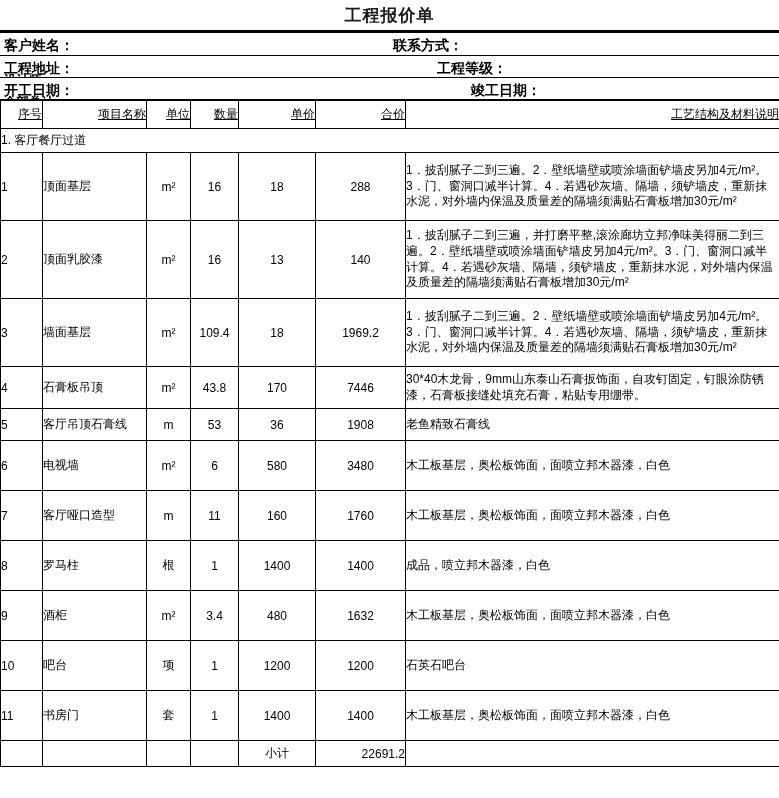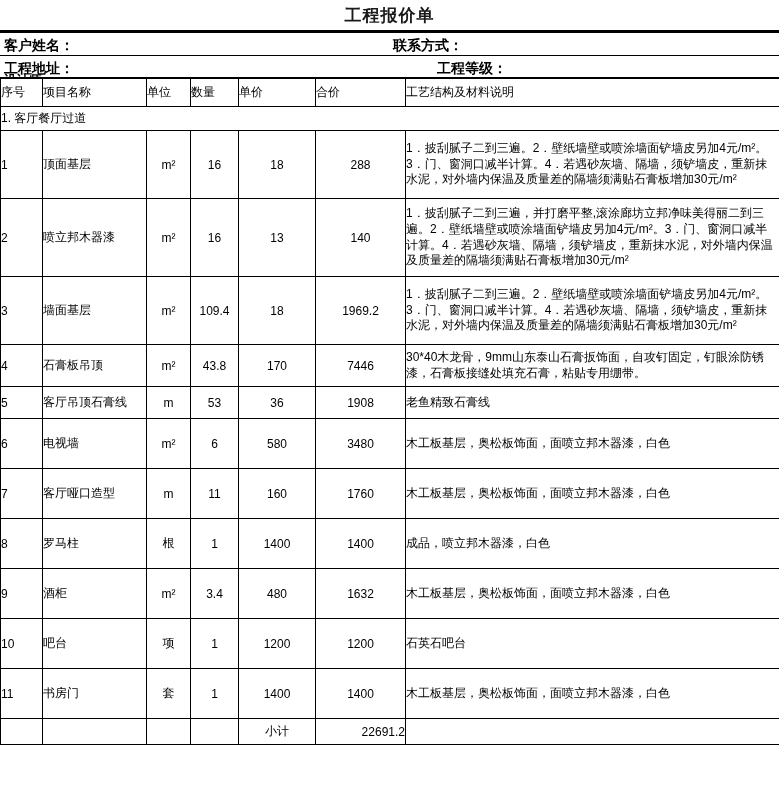--- a/index.html
+++ b/index.html
@@ -79,23 +79,24 @@
   col.c-no   { width: 42px; }
   col.c-name { width: 104px; }
   col.c-unit { width: 44px; }
   col.c-qty  { width: 48px; }
   col.c-price{ width: 77px; }
   col.c-total{ width: 90px; }
   col.c-desc { width: 374px; }
 
   thead th {
     height: 28px;
-    text-align: left;
+    text-align: right;
     font-size: 12.5px;
     font-weight: normal;
+    text-decoration: underline;
   }
 
   td.sectionrow {
     height: 24px;
     text-align: left;
     font-size: 13px;
     font-weight: bold;
   }
 
   td.no {
@@ -147,20 +148,25 @@
     <span class="meta-label l1">客户姓名：</span>
     <span class="meta-label l2">联系方式：</span>
   </div>
 
   <div class="meta-row clipped">
     <span class="meta-label l1">工程地址：</span>
     <span class="meta-label l2b">工程等级：</span>
     <span class="meta-sub">设计师</span>
   </div>
 
+  <div class="meta-row clipped">
+    <span class="meta-label l1">开工日期：</span>
+    <span class="meta-label l2c">竣工日期：</span>
+    <span class="meta-sub">全部总计</span>
+  </div>
 
   <table class="quote">
     <colgroup>
       <col class="c-no">
         <col class="c-name">
         <col class="c-unit">
         <col class="c-qty">
       <col class="c-price">
         <col class="c-total">
         <col class="c-desc">
@@ -186,21 +192,21 @@
         <td class="name">顶面基层</td>
         <td class="unit">m²</td>
         <td class="qty">16</td>
         <td class="price">18</td>
         <td class="total">288</td>
         <td class="desc">1．披刮腻子二到三遍。2．壁纸墙壁或喷涂墙面铲墙皮另加4元/m²。3．门、窗洞口减半计算。4．若遇砂灰墙、隔墙，须铲墙皮，重新抹水泥，对外墙内保温及质量差的隔墙须满贴石膏板增加30元/m²</td>
       </tr>
 
       <tr style="height:78px;">
         <td class="no">2</td>
-        <td class="name">喷立邦木器漆</td>
+        <td class="name">顶面乳胶漆</td>
         <td class="unit">m²</td>
         <td class="qty">16</td>
         <td class="price">13</td>
         <td class="total">140</td>
         <td class="desc tall">1．披刮腻子二到三遍，并打磨平整,滚涂廊坊立邦净味美得丽二到三遍。2．壁纸墙壁或喷涂墙面铲墙皮另加4元/m²。3．门、窗洞口减半计算。4．若遇砂灰墙、隔墙，须铲墙皮，重新抹水泥，对外墙内保温及质量差的隔墙须满贴石膏板增加30元/m²</td>
       </tr>
 
       <tr style="height:68px;">
         <td class="no">3</td>
         <td class="name">墙面基层</td>

